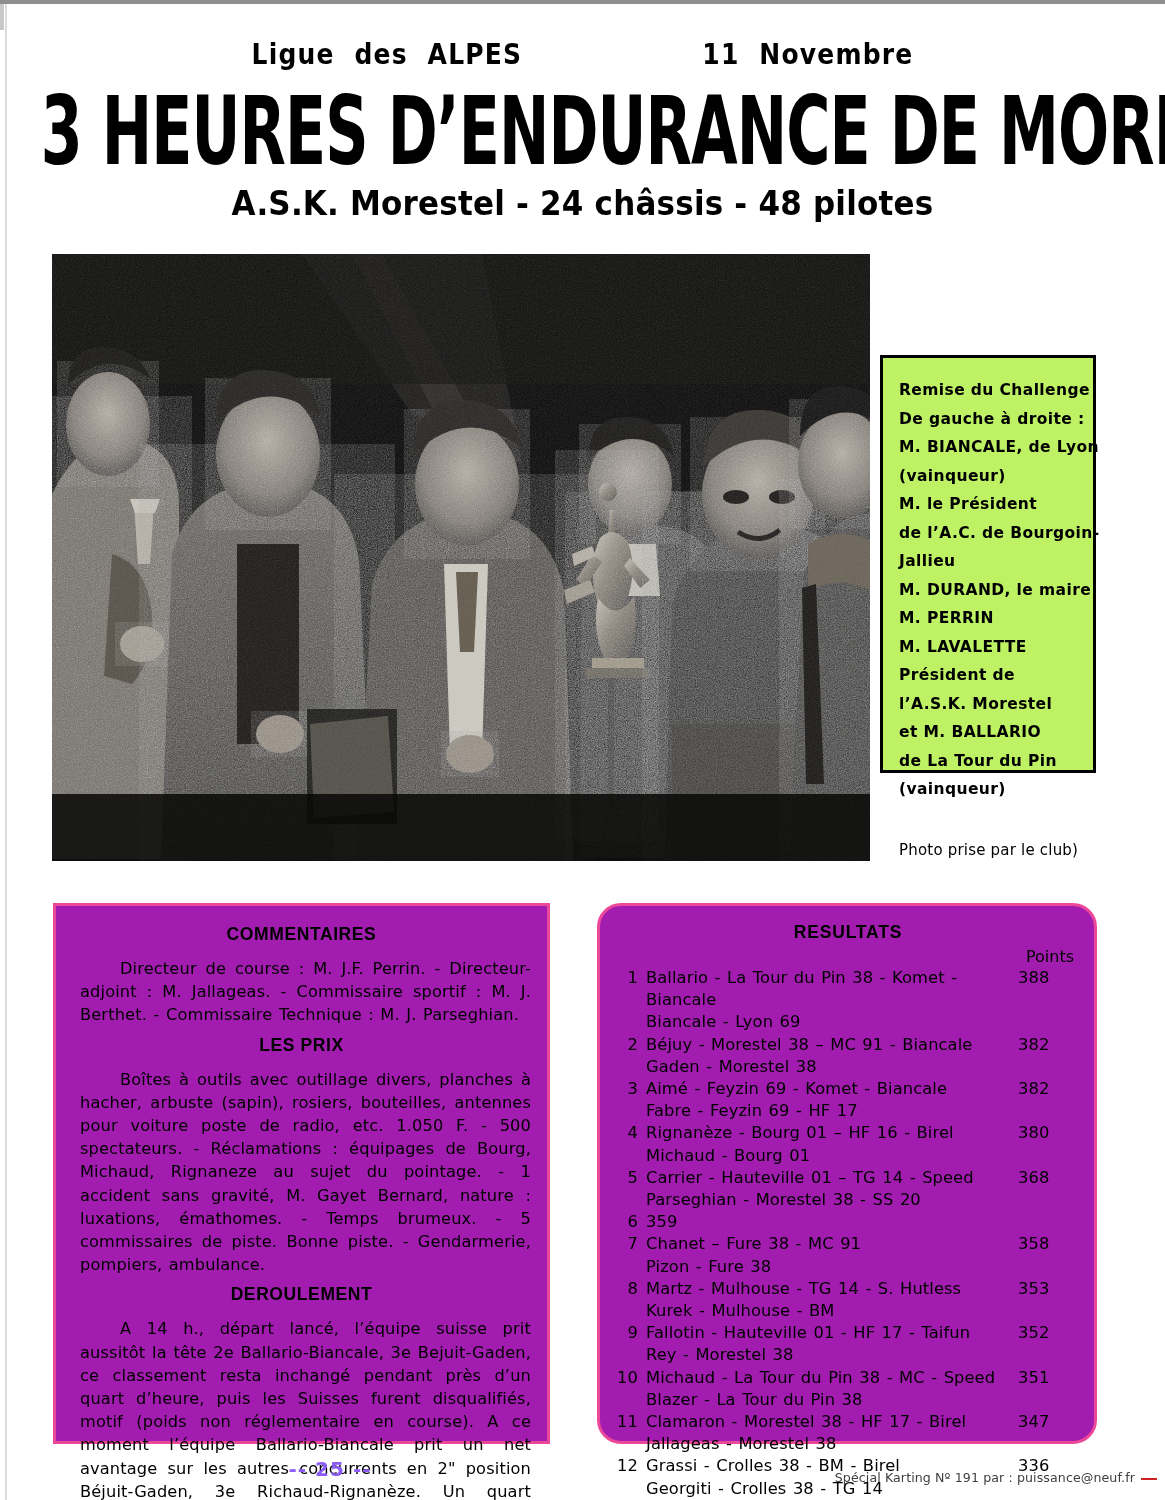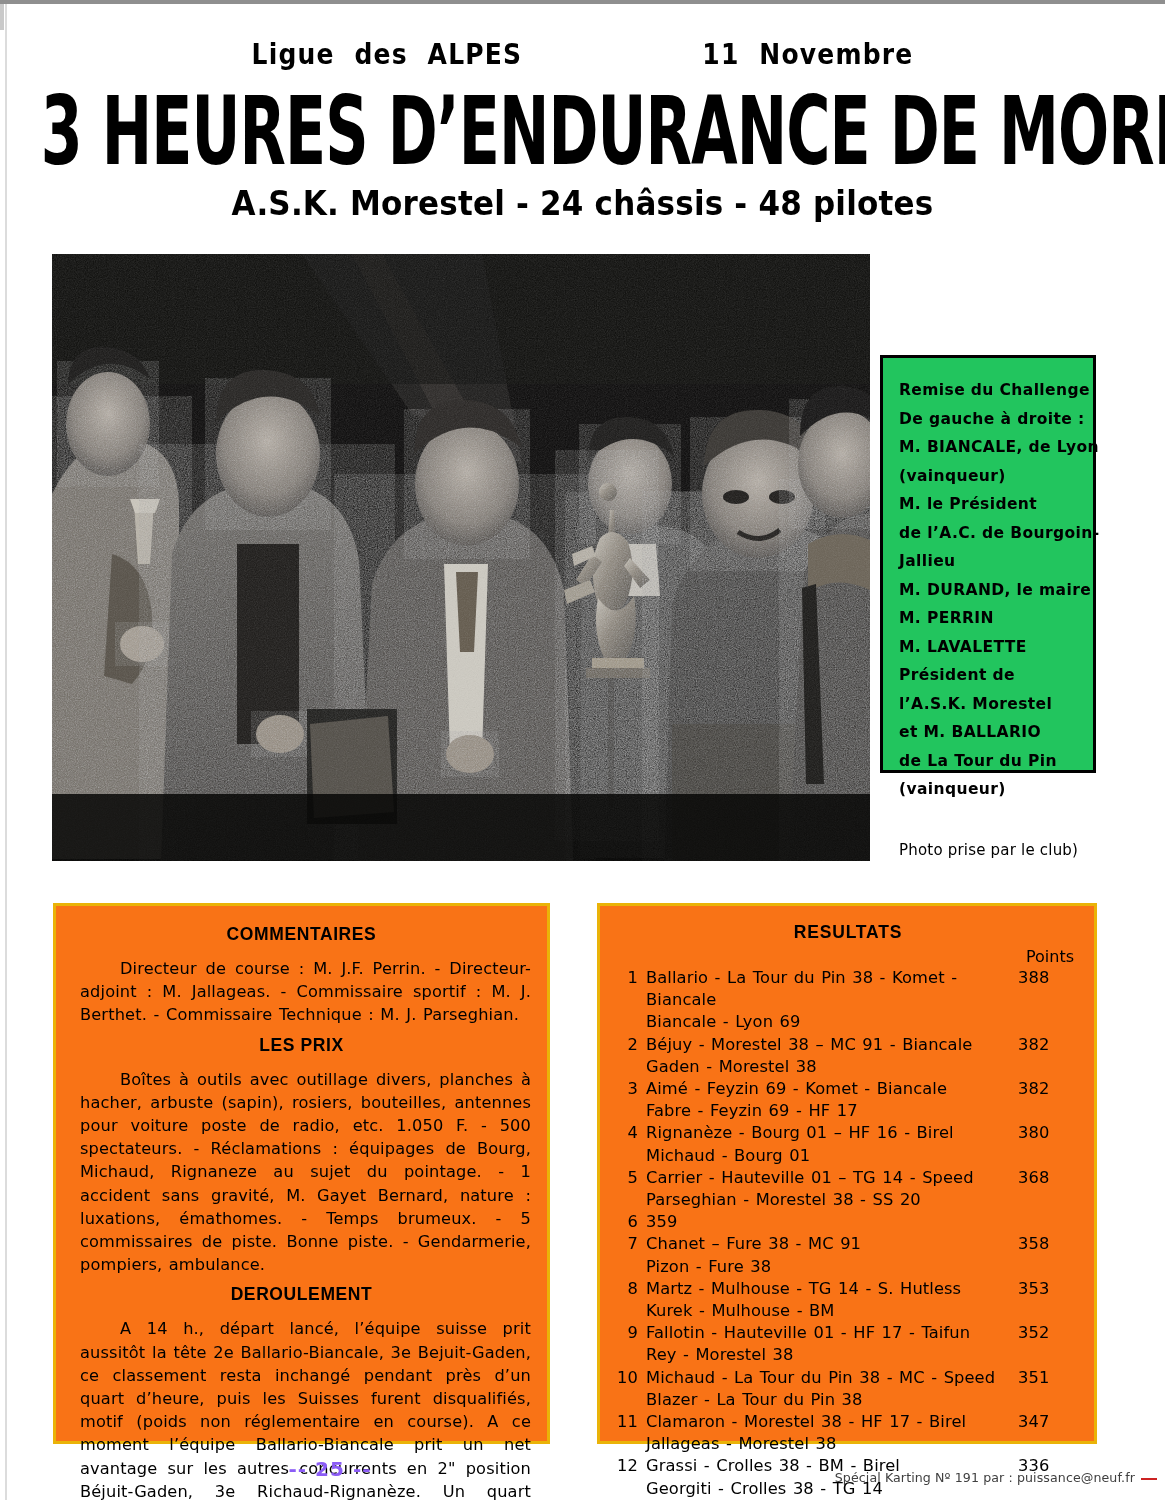--- a/index.html
+++ b/index.html
@@ -82,21 +82,21 @@
   }
   .photo svg { display: block; }
 
   
   .caption-box {
     position: absolute;
     left: 880px; top: 355px;
     width: 216px;
     height: 418px;
     border: 3px solid #000;
-    background: #22c55e;
+    background: #bef264;
     box-sizing: border-box;
     padding: 18px 0 0 16px;
   }
   .caption-line {
     font-family: "DejaVu Sans", sans-serif;
     font-weight: 700;
     font-size: 15.5px;
     line-height: 28.5px;
     letter-spacing: 0.4px;
     white-space: nowrap;
@@ -104,33 +104,34 @@
   .caption-line.light {
     font-weight: 400;
     font-size: 15px;
     letter-spacing: 0.2px;
     margin-top: 32px;
   }
 
   
   .box {
     position: absolute;
-    border: 3px solid #eab308;
-    background: #f97316;
+    border: 3px solid #ec4899;
+    background: #a21caf;
     box-sizing: border-box;
   }
   .left-box {
     left: 53px; top: 903px;
     width: 497px; height: 541px;
     padding: 14px 16px 0 16px;
   }
   .right-box {
     left: 597px; top: 903px;
     width: 500px; height: 541px;
     padding: 12px 10px 0 12px;
+    border-radius: 24px;
   }
 
   .sec-head {
     text-align: center;
     font-family: "Liberation Sans", sans-serif;
     font-weight: 700;
     font-size: 17.5px;
     letter-spacing: 0.6px;
     margin: 8px 0 12px 0;
   }

